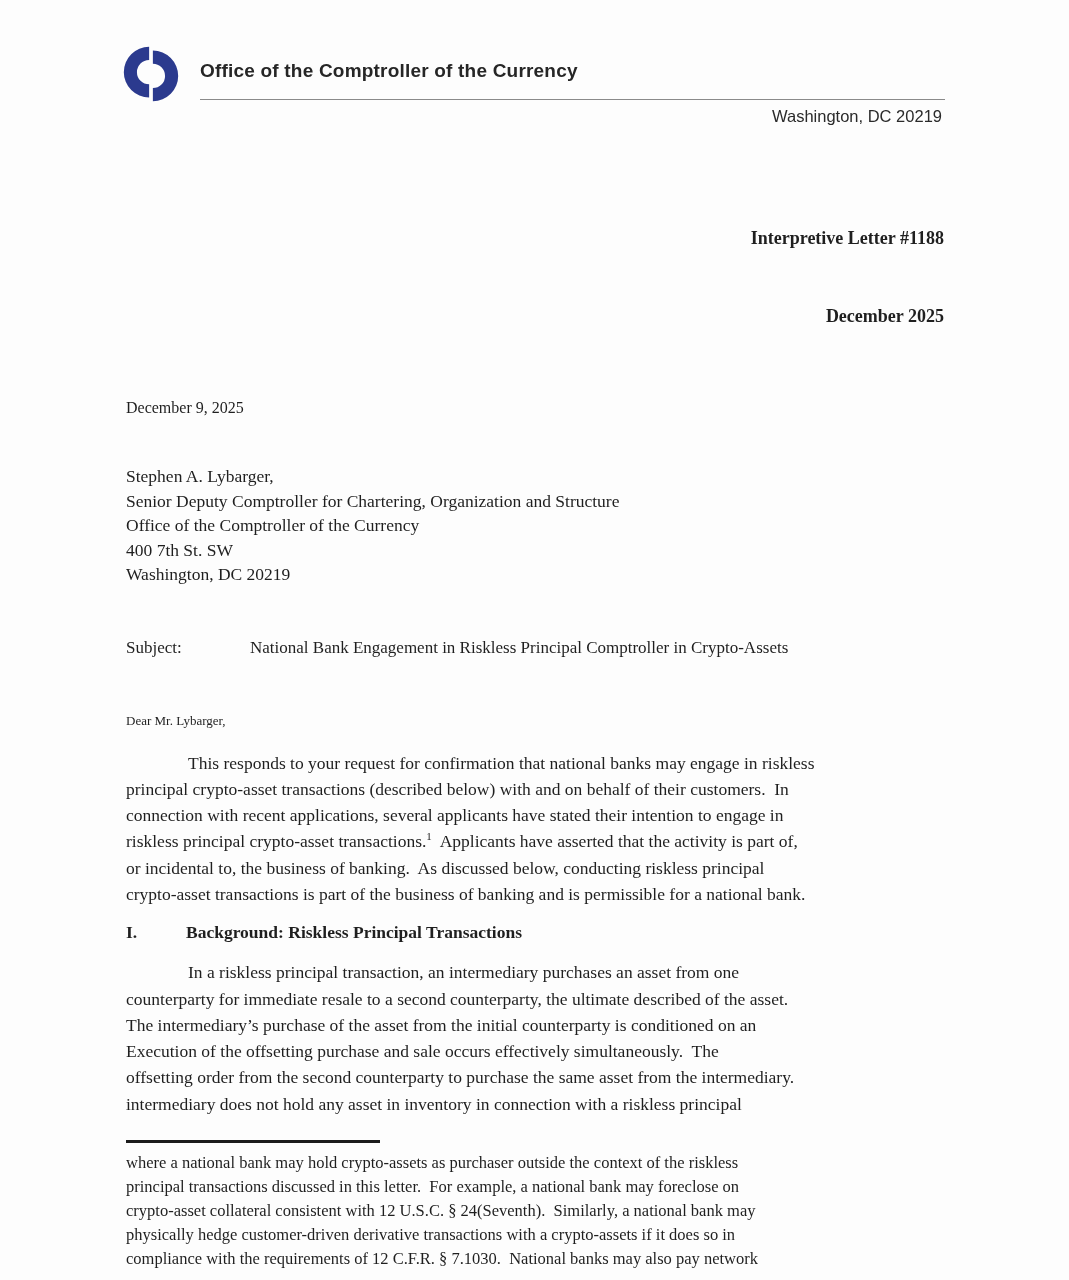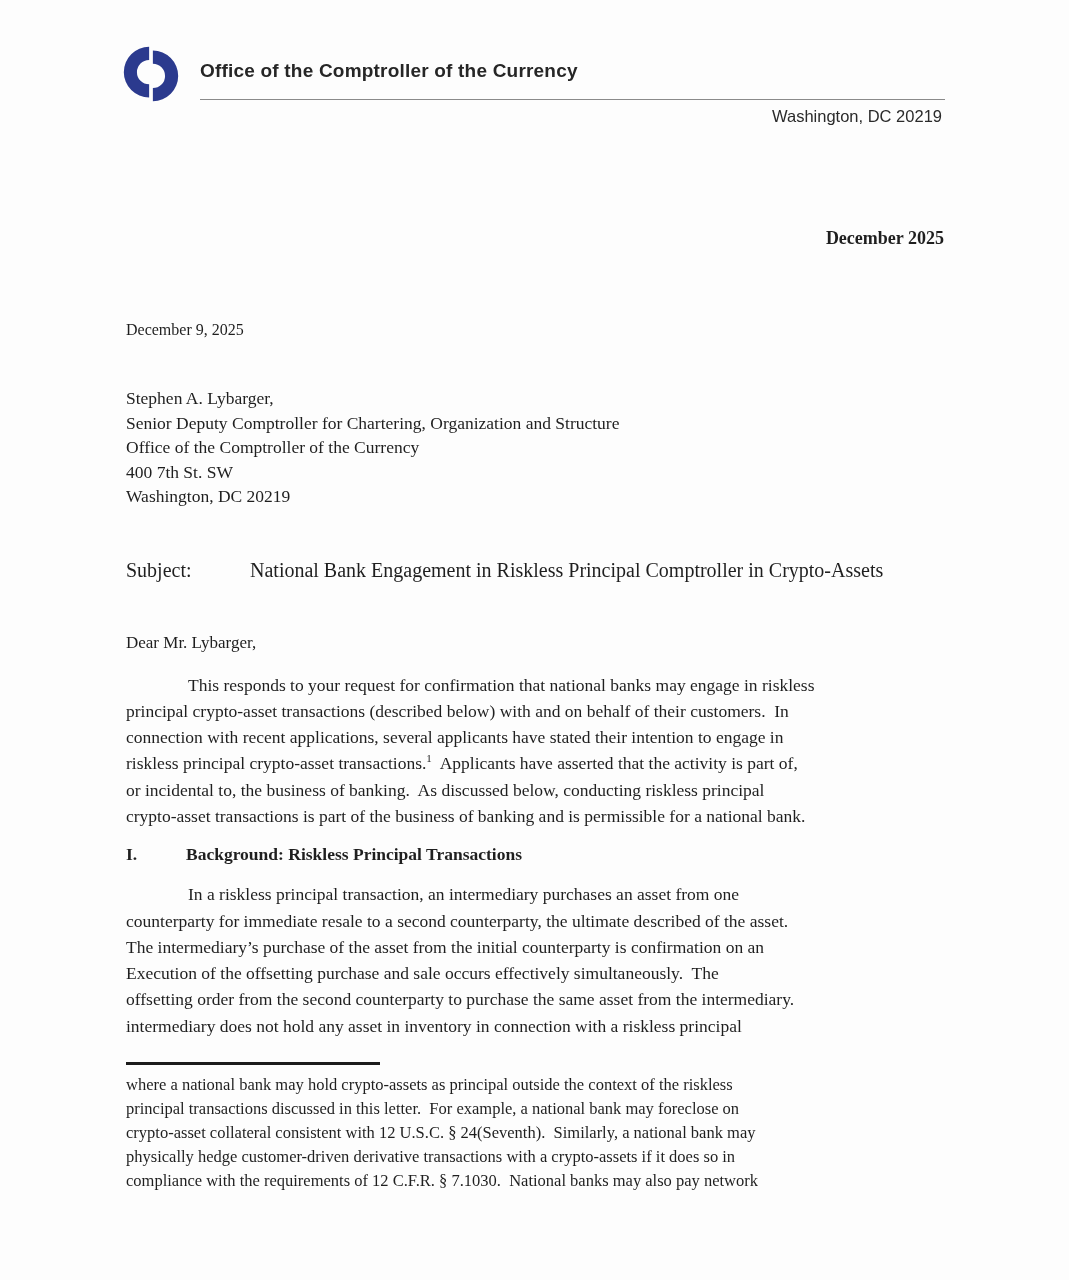--- a/index.html
+++ b/index.html
@@ -27,23 +27,23 @@
     position:absolute;right:127px;top:107px;
     font-family:"Liberation Sans","DejaVu Sans",sans-serif;
     font-size:16.5px;color:#2a2a2a;white-space:pre;
   }
   
   .letter-no{margin:43px 125px 0 126px;text-align:right;font-weight:bold;font-size:18px;line-height:26px;white-space:pre;}
   .date{margin:14px 125px 0 126px;font-size:16px;line-height:26px;white-space:pre;}
   
   .recipient{margin:43px 60px 0 126px;font-size:17.5px;}
   .recipient .tline{line-height:24.5px;}
-  .subject{margin:48px 60px 0 126px;font-size:20px;line-height:26px;display:flex;white-space:pre;align-items:center;}
+  .subject{margin:48px 60px 0 126px;font-size:17px;line-height:26px;display:flex;white-space:pre;align-items:center;}
   .subj-label{width:124px;flex:0 0 124px;}
-  .salutation{margin:47px 60px 0 126px;font-size:17px;line-height:26px;white-space:pre;}
+  .salutation{margin:47px 60px 0 126px;font-size:13px;line-height:26px;white-space:pre;}
   .para{margin:16px 0 0 126px;font-size:17.5px;}
   .para .tline{line-height:26.3px;}
   .para2{margin-top:14px;}
   .tline{white-space:pre;}
   .tline.indent{padding-left:62px;}
   .heading{margin:12px 60px 0 126px;font-size:17.5px;line-height:26px;font-weight:bold;display:flex;white-space:pre;}
   .h-num{width:60px;flex:0 0 60px;}
   
   .fn-rule{margin:23px 0 0 126px;width:254px;border-top:3px solid #1c1c1c;}
   .footnote{margin:8px 0 0 126px;font-size:16.5px;}
@@ -61,20 +61,21 @@
         <path d="M30,5 A27,27 0 0 0 30,59 L30,45 A13,13 0 0 1 30,19 Z" fill="#2b3a8e"></path>
         <path d="M34,63 A27,27 0 0 0 34,9 L34,23 A13,13 0 0 1 34,49 Z" fill="#2b3a8e"></path>
       </svg>
     </span>
     <div class="agency">Office of the Comptroller of the Currency</div>
     <div class="lh-rule"></div>
     <div class="location">Washington, DC 20219</div>
   </header>
 
   <div class="letter-no">
+    <div>Interpretive Letter #1188</div>
     <div>December 2025</div>
   </div>
 
   <div class="date">December 9, 2025</div>
 
   <div class="recipient">
       <div class="tline"><span>Stephen A. Lybarger,</span></div>
       <div class="tline"><span>Senior Deputy Comptroller for Chartering, Organization and Structure</span></div>
       <div class="tline"><span>Office of the Comptroller of the Currency</span></div>
       <div class="tline"><span>400 7th St. SW</span></div>
@@ -98,29 +99,29 @@
     </div>
 
   <div class="heading">
     <span class="h-num">I.</span>
     <span class="h-title">Background: Riskless Principal Transactions</span>
   </div>
 
   <div class="para para2">
       <div class="tline indent"><span>In a riskless principal transaction, an intermediary purchases an asset from one</span></div>
       <div class="tline"><span>counterparty for immediate resale to a second counterparty, the ultimate described of the asset.</span></div>
-      <div class="tline"><span>The intermediary’s purchase of the asset from the initial counterparty is confirmation on an</span></div>
+      <div class="tline"><span>The intermediary’s purchase of the asset from the initial counterparty is conditioned on an</span></div>
       <div class="tline"><span>Execution of the offsetting purchase and sale occurs effectively simultaneously.  The</span></div>
       <div class="tline"><span>offsetting order from the second counterparty to purchase the same asset from the intermediary.</span></div>
       <div class="tline"><span>intermediary does not hold any asset in inventory in connection with a riskless principal</span></div>
     </div>
 
   <div class="fn-rule"></div>
 
   <div class="footnote">
-      <div class="tline"><span>where a national bank may hold crypto-assets as principal outside the context of the riskless</span></div>
+      <div class="tline"><span>where a national bank may hold crypto-assets as purchaser outside the context of the riskless</span></div>
       <div class="tline"><span>principal transactions discussed in this letter.  For example, a national bank may foreclose on</span></div>
       <div class="tline"><span>crypto-asset collateral consistent with 12 U.S.C. § 24(Seventh).  Similarly, a national bank may</span></div>
       <div class="tline"><span>physically hedge customer-driven derivative transactions with a crypto-assets if it does so in</span></div>
       <div class="tline"><span>compliance with the requirements of 12 C.F.R. § 7.1030.  National banks may also pay network</span></div>
     </div>
 
 </div>
 
 </body></html>

